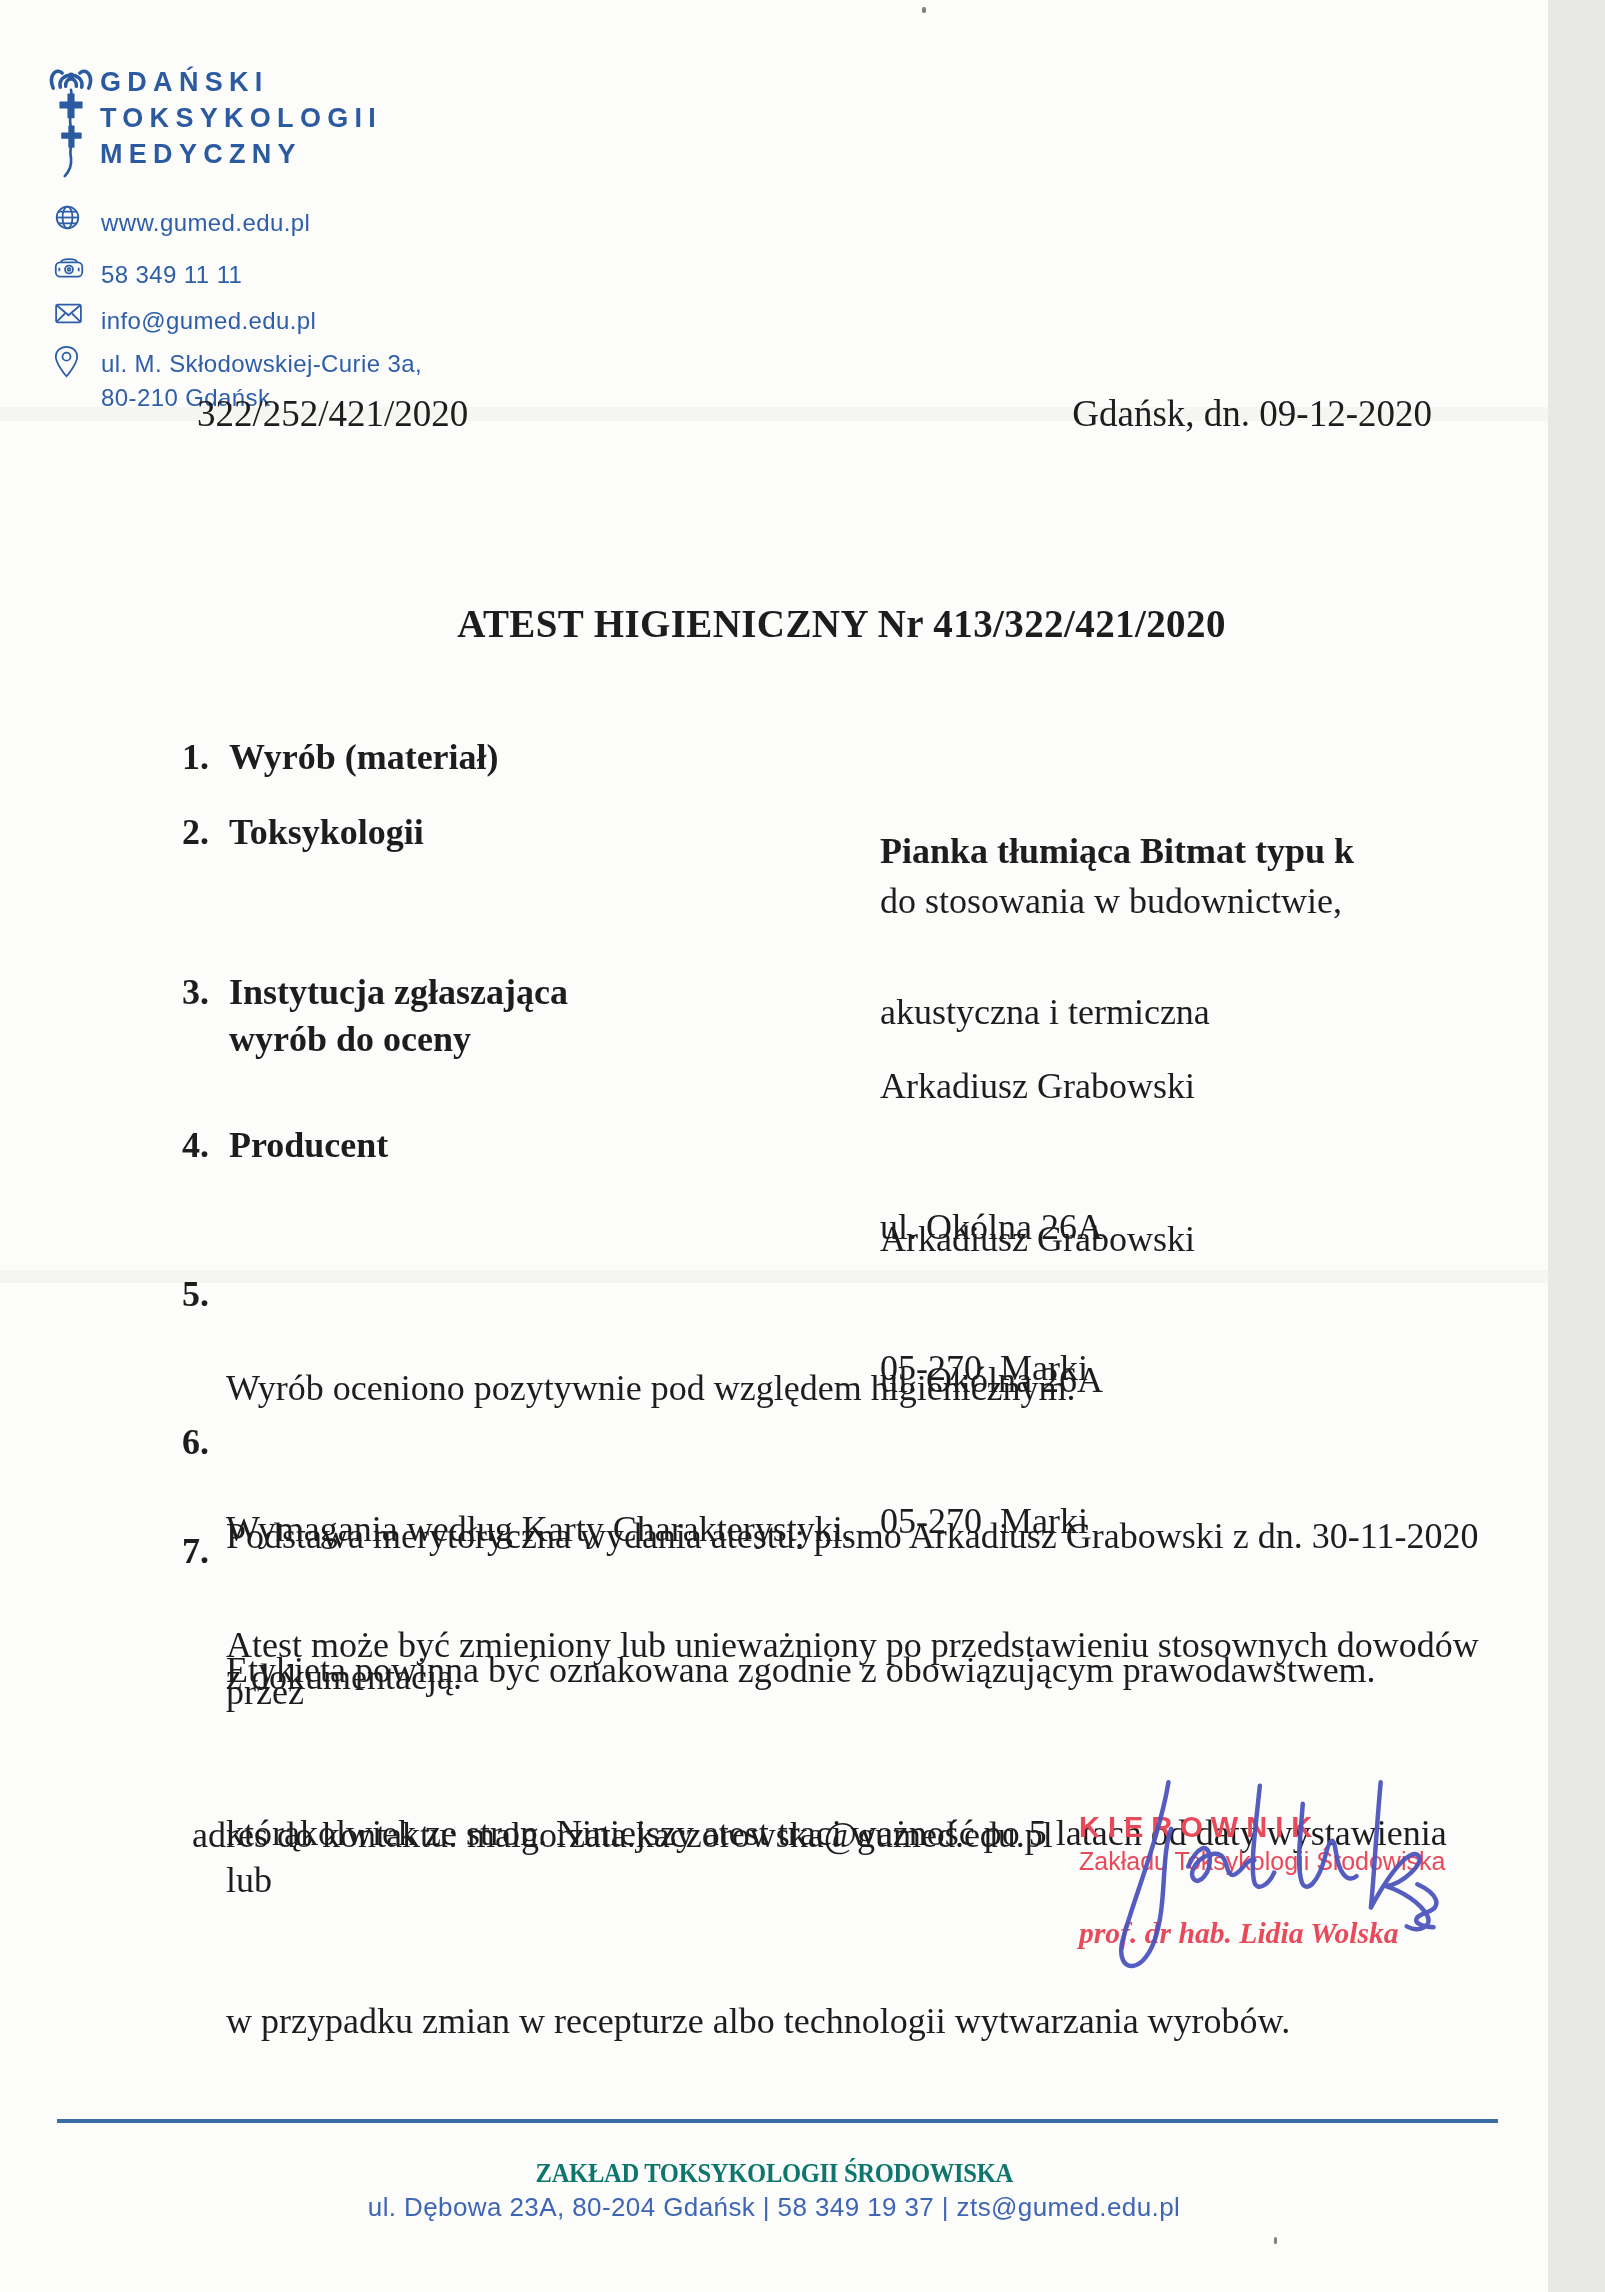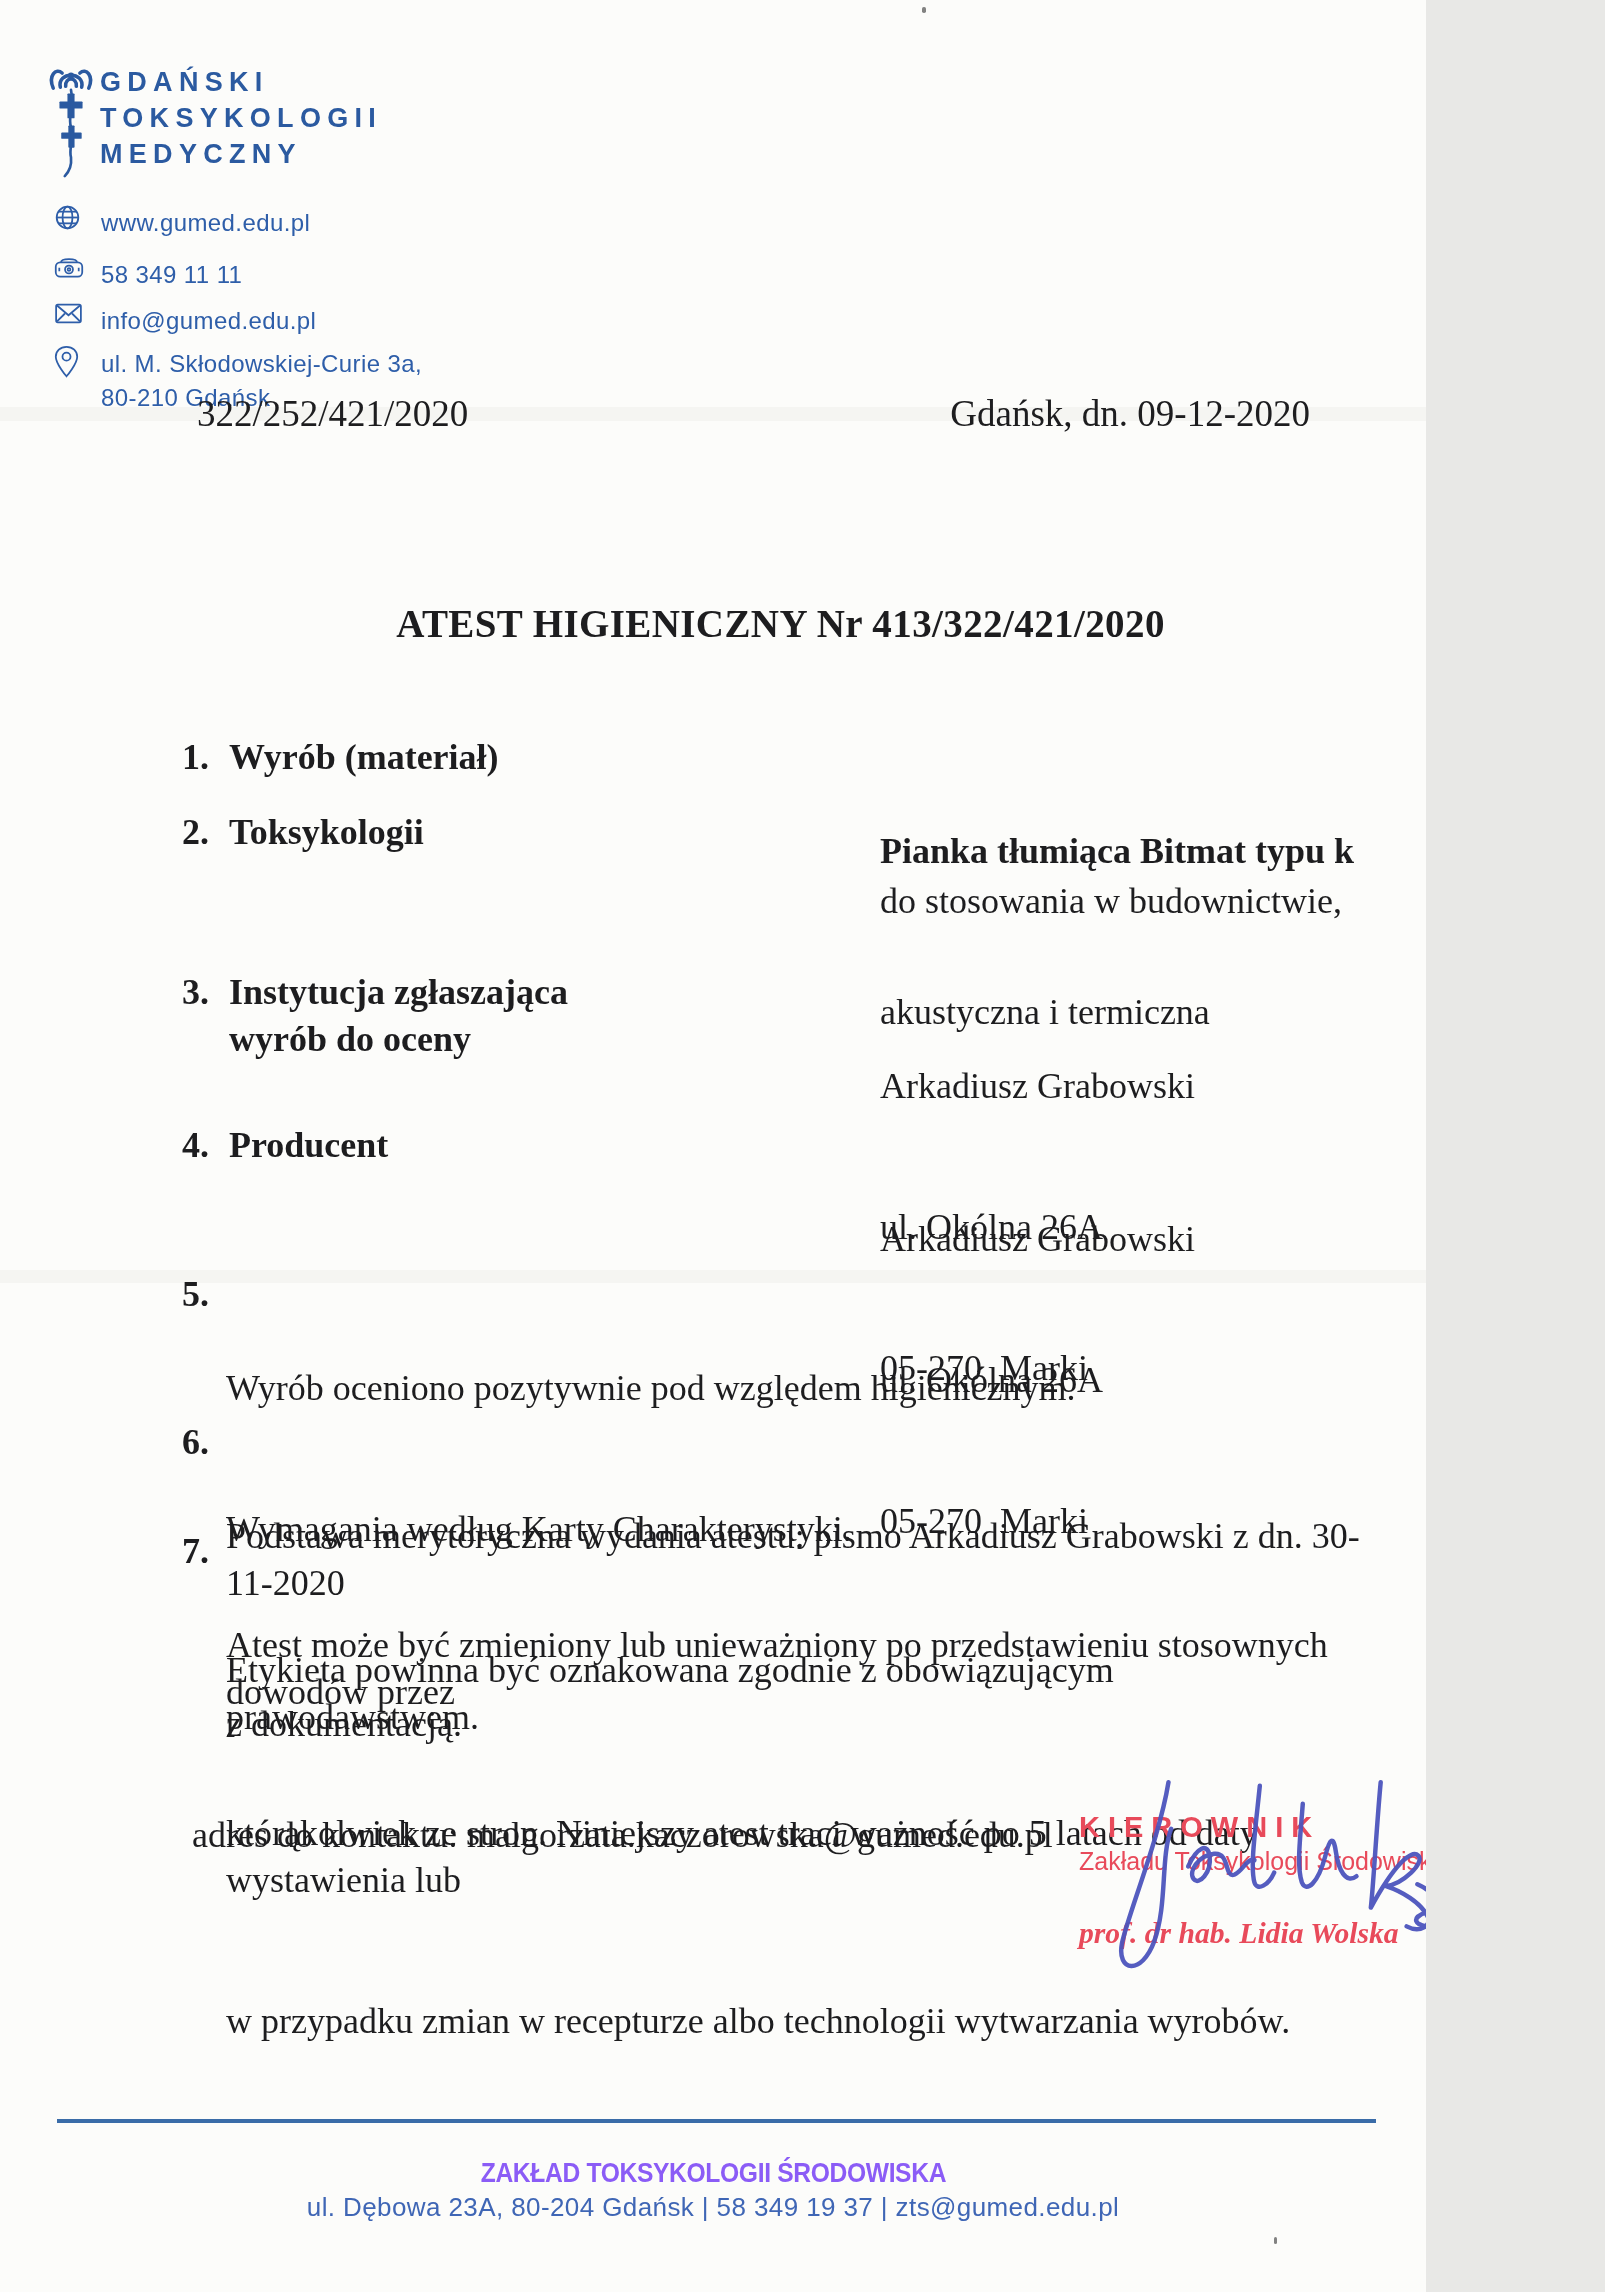--- a/index.html
+++ b/index.html
@@ -1,18 +1,18 @@
 <!DOCTYPE html>
 <html lang="pl" style="font-size:14.3px"><head>
 <meta charset="utf-8">
 <style>
   html,body{margin:0;padding:0;background:#e8e8e6;}
   .page{
     position:relative;
-    width:1426px;height:2293px;
+    width:1548px;height:2293px;
     background:#fcfcfa;
     overflow:hidden;
     font-family:"Liberation Serif", serif;
     color:#1d1d1f;
   }
   
   .scanband{position:absolute;left:0;right:0;background:rgba(110,110,100,0.05);pointer-events:none;}
   .speck{position:absolute;background:rgba(30,30,30,0.55);border-radius:1.8px;pointer-events:none;}
 
   
@@ -72,22 +72,22 @@
     margin-top:38px;
     font-family:"Liberation Serif", serif;font-style:italic;font-weight:bold;
     font-size:29.6px;white-space:nowrap;
   }
   .signature{position:absolute;left:1070px;top:1748px;pointer-events:none;}
 
   
   .footer-rule{position:absolute;left:57px;right:50px;top:2119px;height:3.6px;background:#3a6ca8;}
   .footer-dept{
     position:absolute;left:0;right:0;top:2157px;text-align:center;
-    font-family:Liberation Sans, sans-serif;font-weight:bold;
-    font-size:28px;color:#8b5cf6;letter-spacing:-0.4px;
+    font-family:Liberation Serif, serif;font-weight:bold;
+    font-size:28px;color:#0f766e;letter-spacing:-0.4px;
   }
   .footer-dept span{display:inline-block;transform:scaleX(0.88);transform-origin:center;}
   .footer-addr{
     position:absolute;left:0;right:0;top:2192px;text-align:center;
     font-family:"Liberation Sans", sans-serif;
     font-size:26px;color:#3f66b5;letter-spacing:0.4px;
   }
 </style>
 </head>
 <body>

